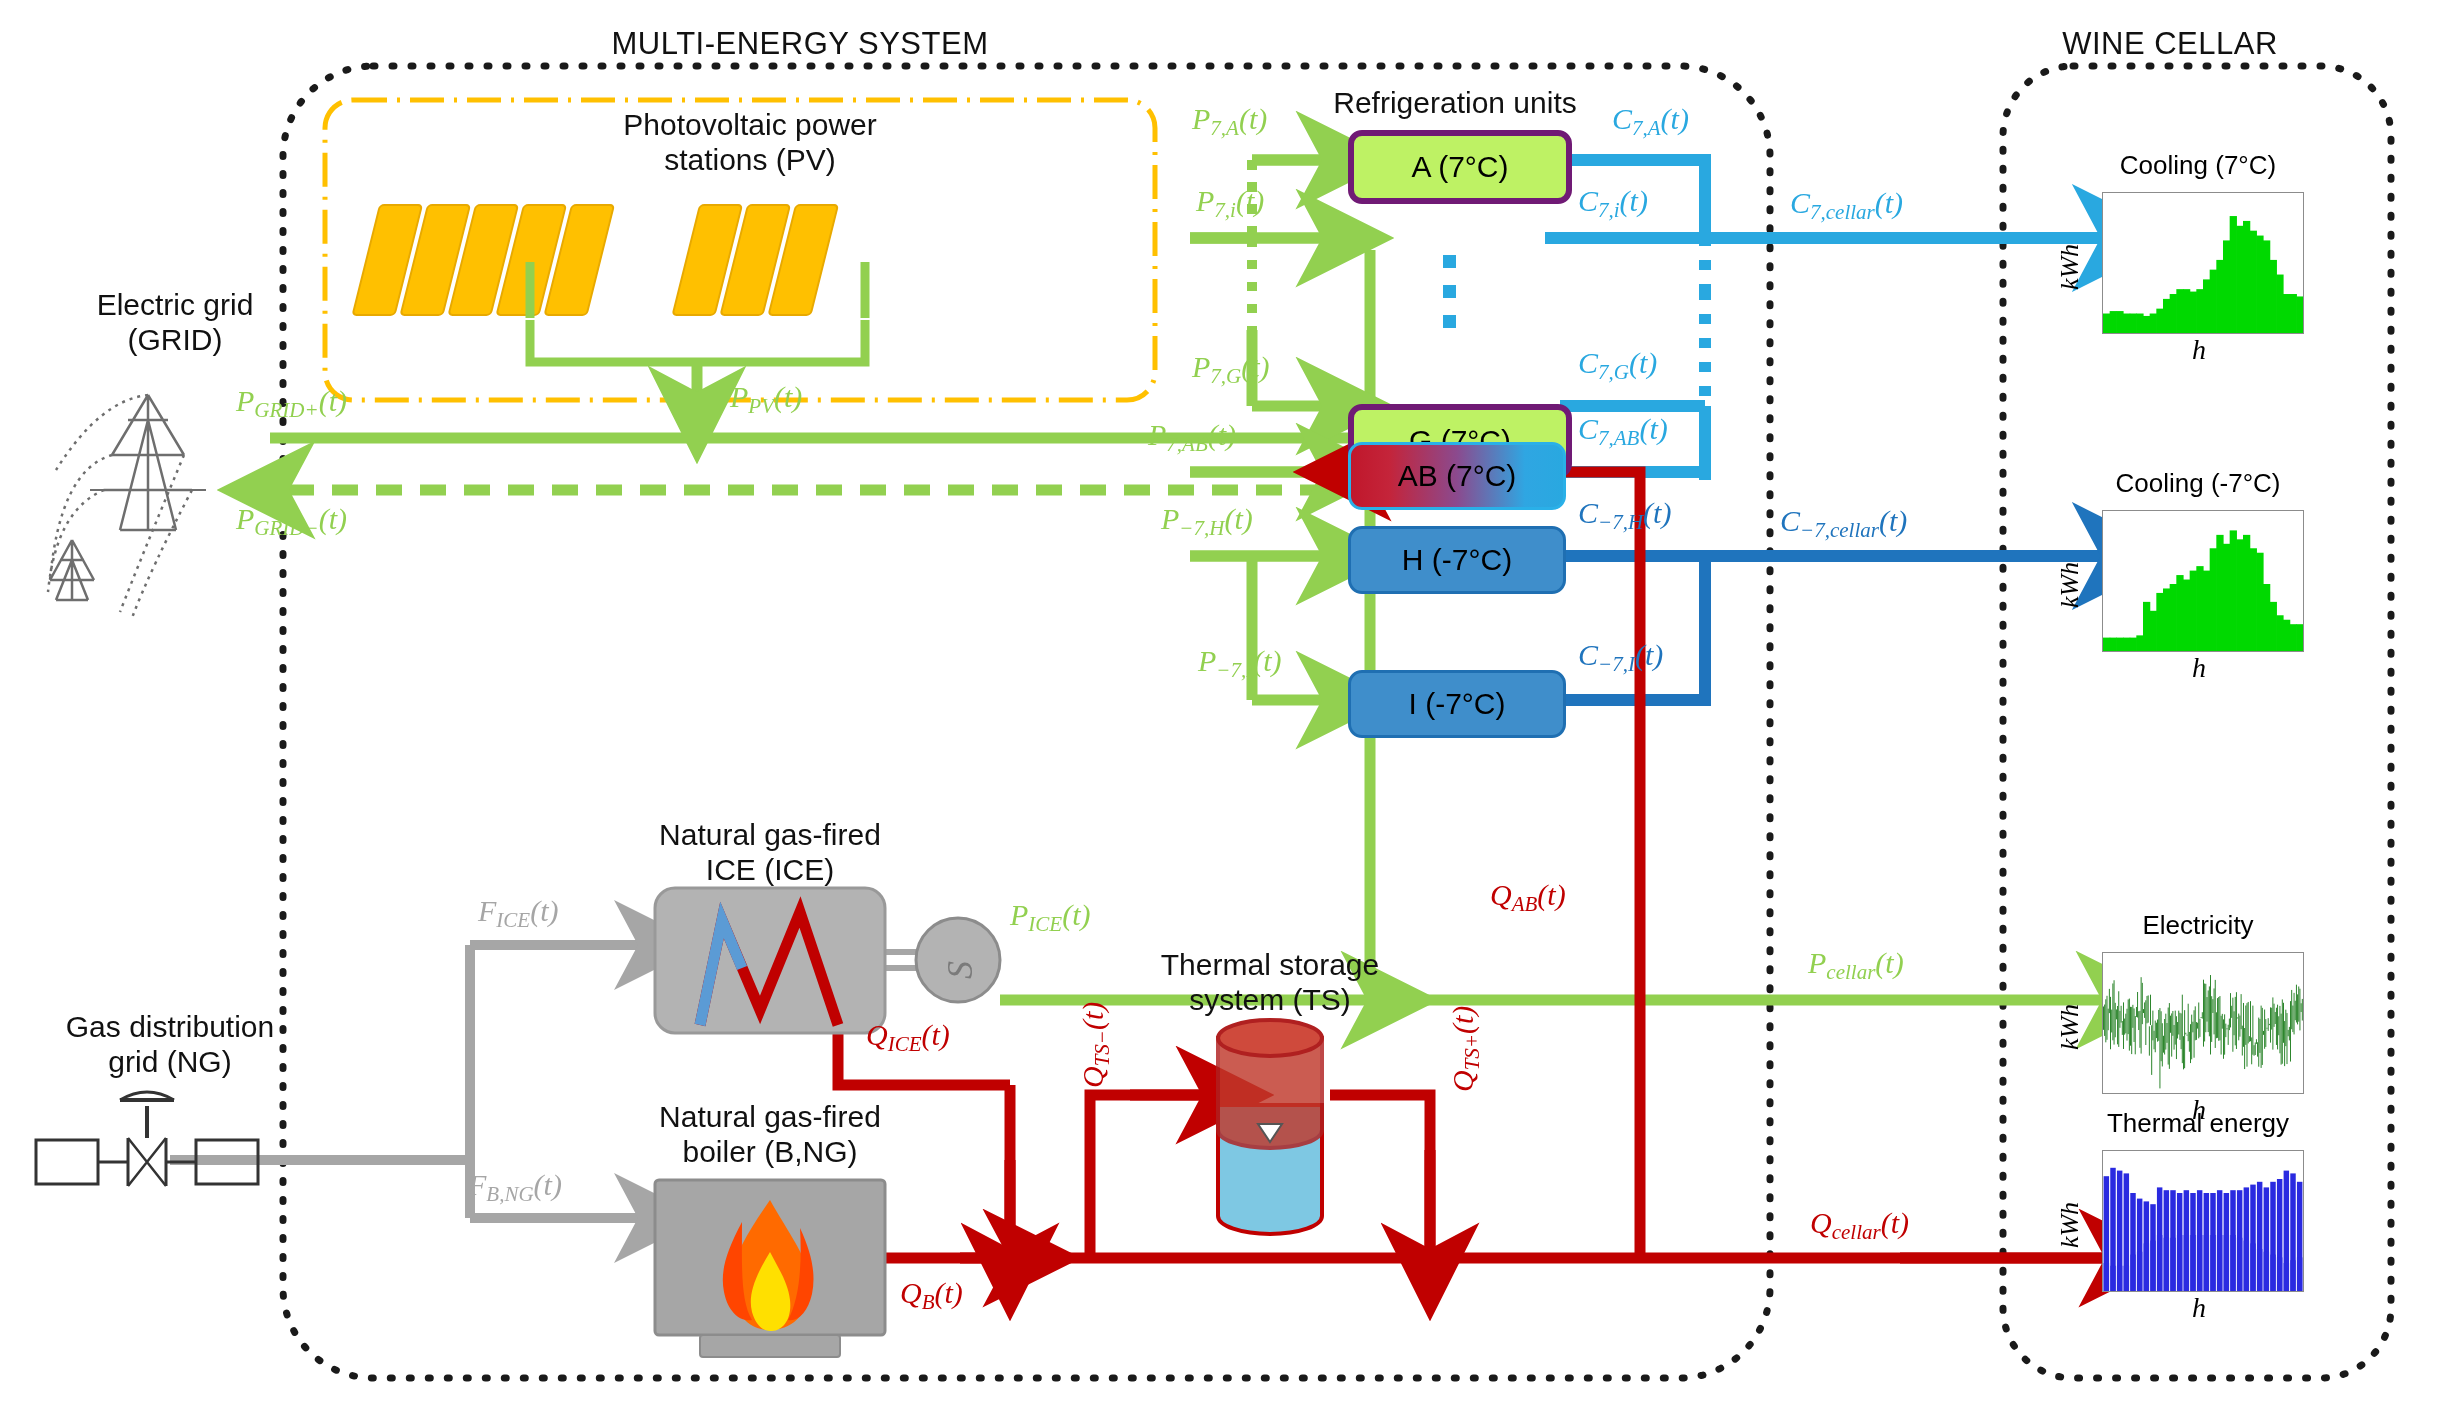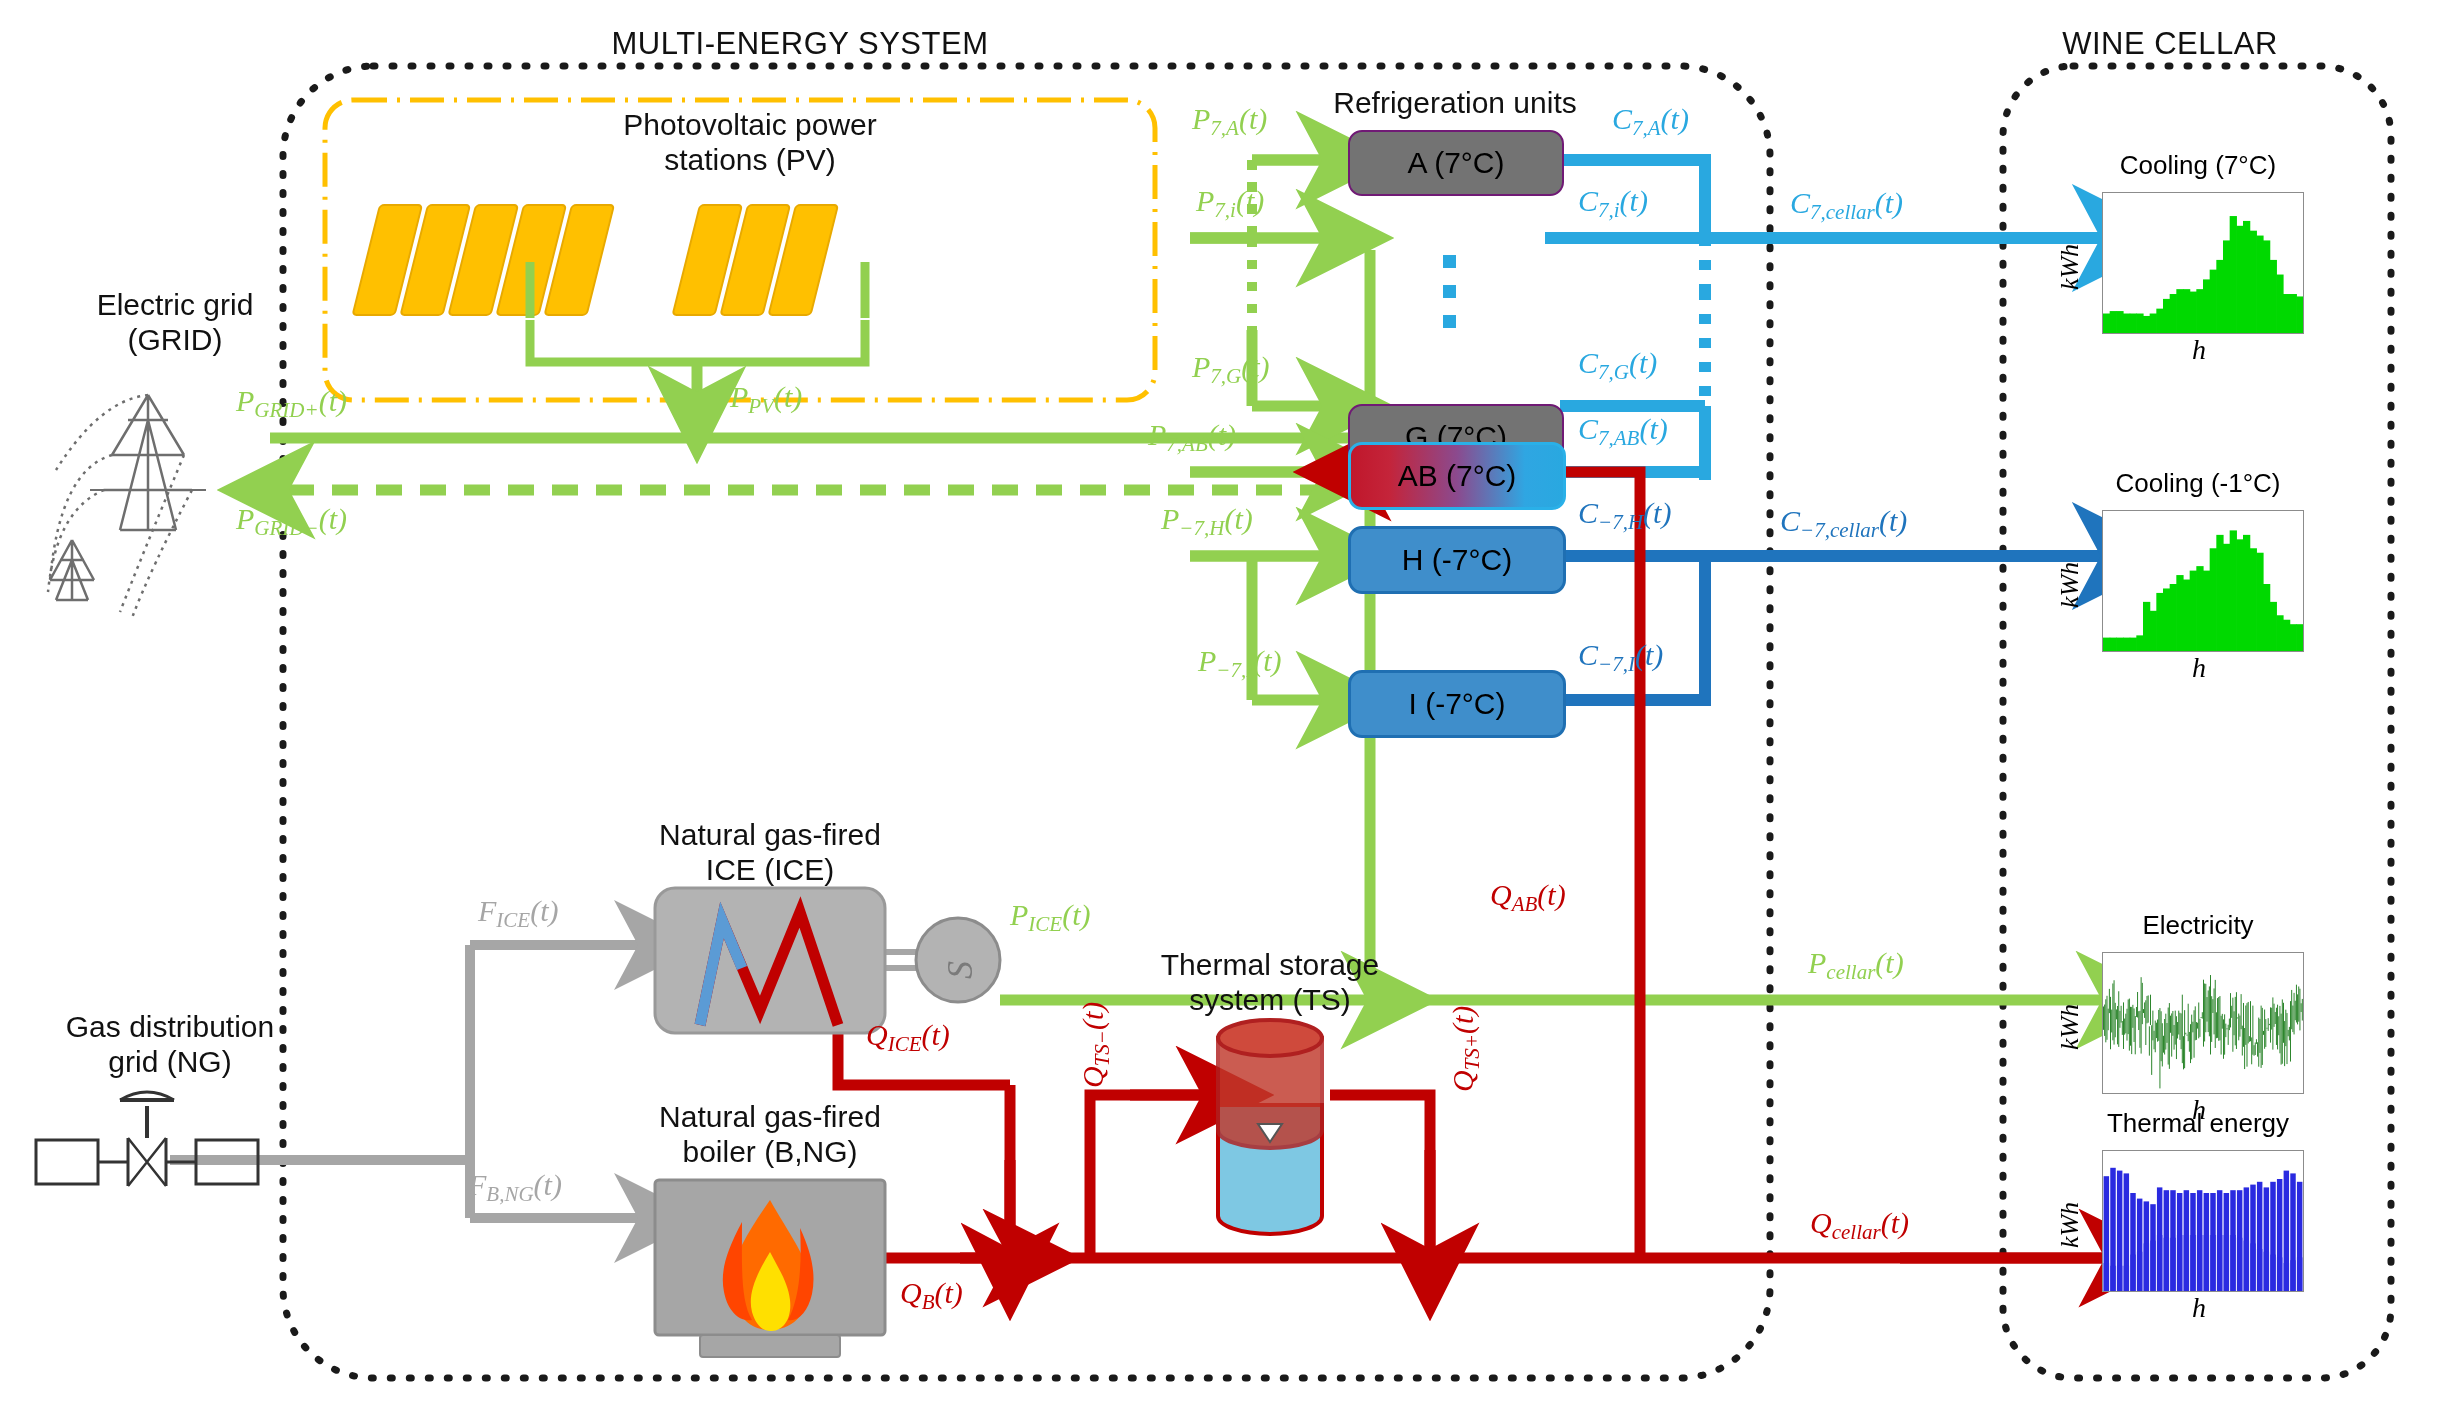--- a/index.html
+++ b/index.html
@@ -12,21 +12,21 @@
   .math{position:absolute;font-family:"Liberation Serif",serif;font-style:italic;
         font-size:30px;white-space:nowrap;line-height:1;}
   .math .sub{font-size:21px;vertical-align:-0.28em;font-style:italic;}
   .grn{color:#92d050;}
   .red{color:#c00000;}
   .cyn{color:#29a8e0;}
   .blu{color:#1f74bd;}
   .gry{color:#a6a6a6;}
   .unitbox{position:absolute;border-radius:14px;display:flex;align-items:center;
            justify-content:center;font-size:30px;color:#000;font-family:"Liberation Sans",sans-serif;}
-  .cyanbox{background:#737373;border:2px solid #701a75;}
+  .cyanbox{background:#bef264;border:6px solid #701a75;}
   .bluebox{background:#3f8ecb;border:3px solid #1f6fb2;}
   .abbox{background:linear-gradient(90deg,#c0172b 0%,#c4243a 18%,#8b4a8e 50%,#2fa6e2 82%,#29a8e0 100%);
          border:3px solid #2ab0e8;}
   .chartbox{position:absolute;border:1px solid #8c8c8c;background:#fff;overflow:hidden;}
   .ylab{position:absolute;font-family:"Liberation Serif",serif;font-style:italic;font-size:26px;
         transform:rotate(-90deg);transform-origin:50% 50%;white-space:nowrap;}
   .xlab{position:absolute;font-family:"Liberation Serif",serif;font-style:italic;font-size:28px;}
   .ctitle{position:absolute;font-size:26px;text-align:center;width:340px;}
   svg{position:absolute;top:0;left:0;overflow:visible;}
 </style>
@@ -364,21 +364,21 @@
       <rect x="166.67" y="66.91" width="7.27" height="73.09" fill="#00d900"></rect>
       <rect x="173.33" y="81.53" width="7.27" height="58.47" fill="#00d900"></rect>
       <rect x="180.00" y="101.02" width="7.27" height="38.98" fill="#00d900"></rect>
       <rect x="186.67" y="101.02" width="7.27" height="38.98" fill="#00d900"></rect>
       <rect x="193.33" y="103.45" width="7.27" height="36.55" fill="#00d900"></rect>
     </svg>
 </div>
 <div class="ylab" style="left:2040px;top:252px;width:60px;text-align:center;">kWh</div>
 <div class="xlab" style="left:2192px;top:334px;">h</div>
 
-<div class="ctitle" style="left:2028px;top:468px;">Cooling (-1°C)</div>
+<div class="ctitle" style="left:2028px;top:468px;">Cooling (-7°C)</div>
 <div class="chartbox" style="left:2102px;top:510px;width:200px;height:140px;">
   <svg id="c1" width="200" height="140">
       <rect x="0.00" y="126.60" width="7.27" height="13.40" fill="#00d900"></rect>
       <rect x="6.67" y="126.60" width="7.27" height="13.40" fill="#00d900"></rect>
       <rect x="13.33" y="126.60" width="7.27" height="13.40" fill="#00d900"></rect>
       <rect x="20.00" y="126.60" width="7.27" height="13.40" fill="#00d900"></rect>
       <rect x="26.67" y="126.60" width="7.27" height="13.40" fill="#00d900"></rect>
       <rect x="33.33" y="124.37" width="7.27" height="15.63" fill="#00d900"></rect>
       <rect x="40.00" y="90.87" width="7.27" height="49.13" fill="#00d900"></rect>
       <rect x="46.67" y="99.80" width="7.27" height="40.20" fill="#00d900"></rect>

